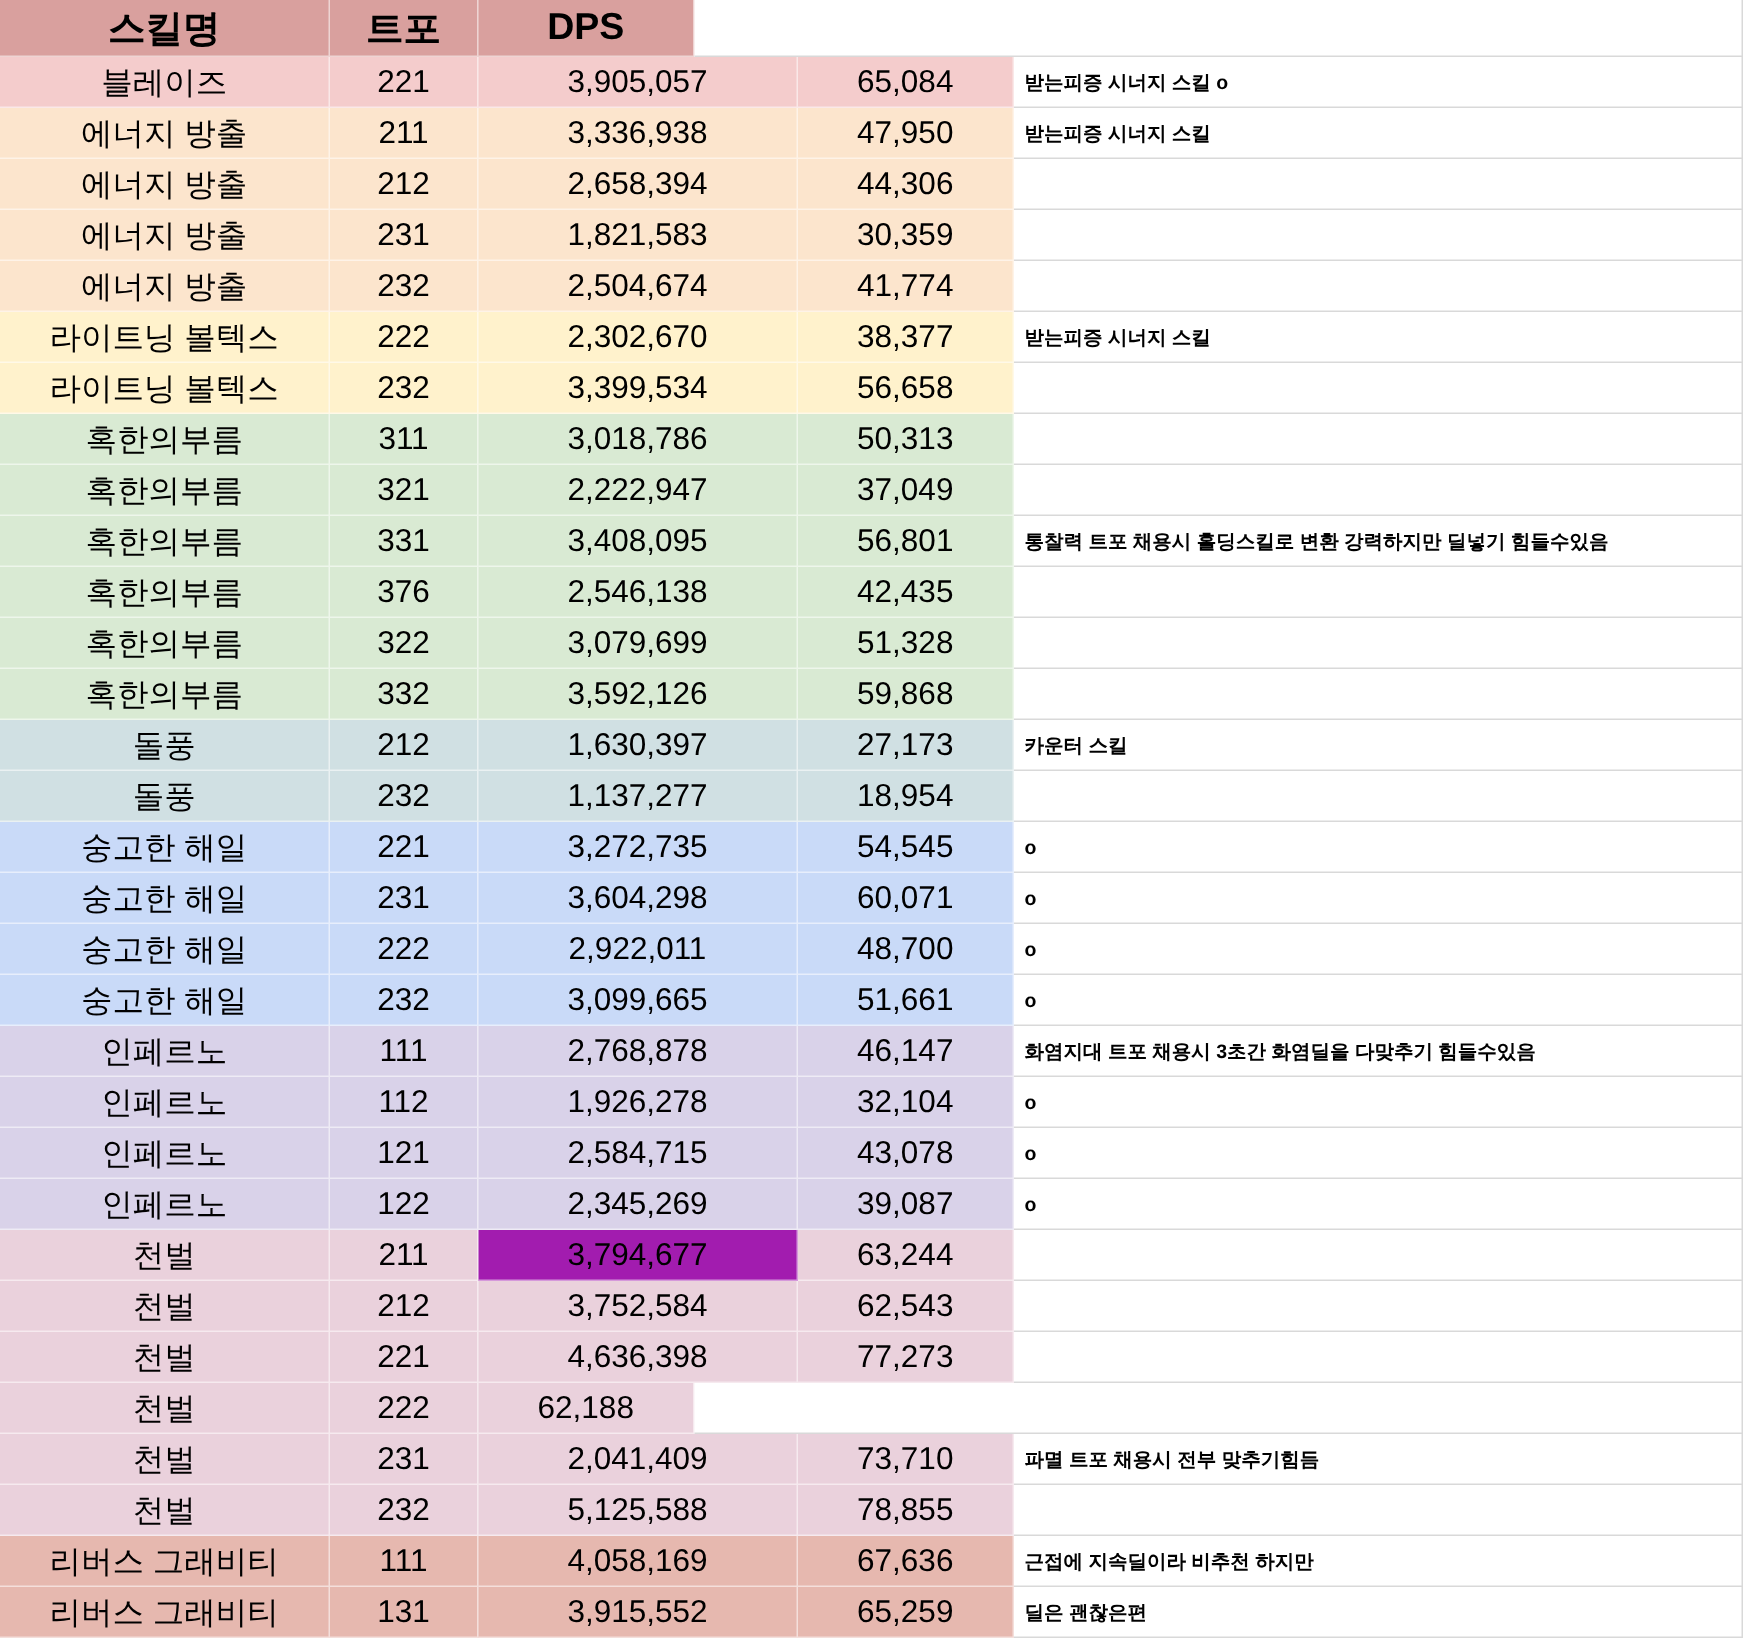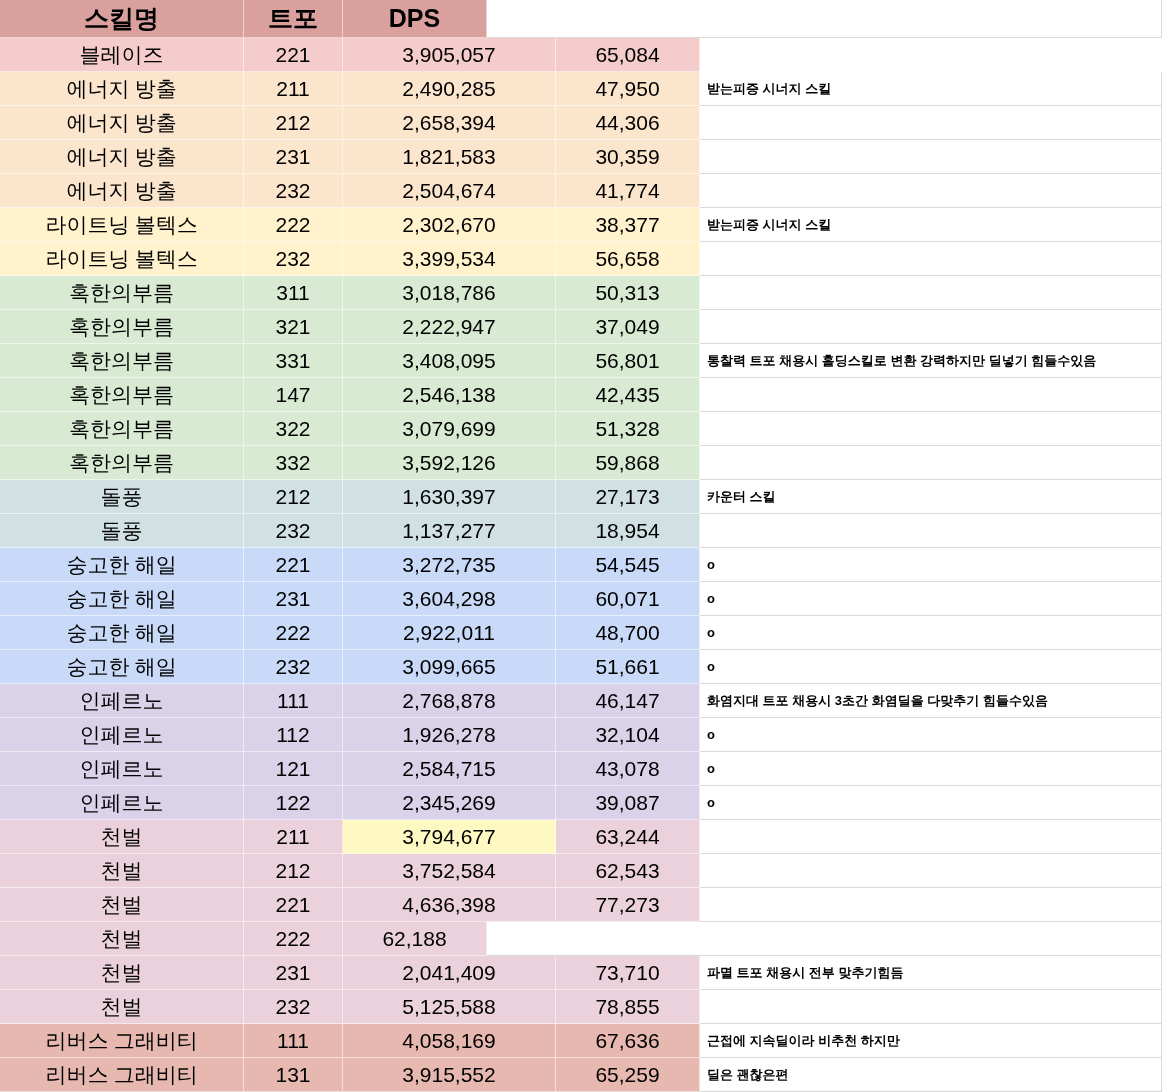--- a/index.html
+++ b/index.html
@@ -11,21 +11,21 @@
   .row{display:flex;flex:0 0 34px;height:34px;box-sizing:border-box;}
   .row.header{flex:0 0 38px;height:38px;}
   .cell{
     box-sizing:border-box;display:flex;align-items:center;justify-content:center;
     font-size:21px;color:#000;
     border-right:1px solid rgba(255,255,255,0.55);
     border-bottom:1px solid rgba(255,255,255,0.55);
     white-space:nowrap;overflow:visible;
   }
   .header .cell{font-size:25px;font-weight:bold;}
-  .col-skill{width:244px;font-family:Liberation Serif, serif;}
+  .col-skill{width:220px;}
   .col-tripod{width:99px;}
   .col-dmg{width:213px;}
   .col-dps{width:144px;}
   .col-note{
     flex:1;justify-content:flex-start;background:#ffffff;
     border-right:1px solid #d9d9d9;border-bottom:1px solid #d9d9d9;
     font-size:13px;font-weight:600;padding-left:7px;
   }
 </style>
 </head>
@@ -36,25 +36,26 @@
     <div class="cell col-skill" style="background: rgb(217, 160, 158);">스킬명</div>
     <div class="cell col-tripod" style="background: rgb(217, 160, 158);">트포</div>
     <div class="cell col-dps" style="background: rgb(217, 160, 158);">DPS</div>
     <div class="cell col-note"></div>
   </div>
 <div class="row">
       <div class="cell col-skill" style="background: rgb(244, 204, 204);">블레이즈</div>
       <div class="cell col-tripod" style="background: rgb(244, 204, 204);">221</div>
       <div class="cell col-dmg" style="background: rgb(244, 204, 204);">3,905,057</div>
       <div class="cell col-dps" style="background: rgb(244, 204, 204);">65,084</div>
+      <div class="cell col-note">받는피증 시너지 스킬 o</div>
     </div>
     <div class="row">
       <div class="cell col-skill" style="background: rgb(252, 229, 205);">에너지 방출</div>
       <div class="cell col-tripod" style="background: rgb(252, 229, 205);">211</div>
-      <div class="cell col-dmg" style="background: rgb(252, 229, 205);">2,490,285</div>
+      <div class="cell col-dmg" style="background: rgb(252, 229, 205);">3,336,938</div>
       <div class="cell col-dps" style="background: rgb(252, 229, 205);">47,950</div>
       <div class="cell col-note">받는피증 시너지 스킬</div>
     </div>
     <div class="row">
       <div class="cell col-skill" style="background: rgb(252, 229, 205);">에너지 방출</div>
       <div class="cell col-tripod" style="background: rgb(252, 229, 205);">212</div>
       <div class="cell col-dmg" style="background: rgb(252, 229, 205);">2,658,394</div>
       <div class="cell col-dps" style="background: rgb(252, 229, 205);">44,306</div>
       <div class="cell col-note"></div>
     </div>
@@ -102,21 +103,21 @@
     </div>
     <div class="row">
       <div class="cell col-skill" style="background: rgb(217, 234, 211);">혹한의부름</div>
       <div class="cell col-tripod" style="background: rgb(217, 234, 211);">331</div>
       <div class="cell col-dmg" style="background: rgb(217, 234, 211);">3,408,095</div>
       <div class="cell col-dps" style="background: rgb(217, 234, 211);">56,801</div>
       <div class="cell col-note">통찰력 트포 채용시 홀딩스킬로 변환 강력하지만 딜넣기 힘들수있음</div>
     </div>
     <div class="row">
       <div class="cell col-skill" style="background: rgb(217, 234, 211);">혹한의부름</div>
-      <div class="cell col-tripod" style="background: rgb(217, 234, 211);">147</div>
+      <div class="cell col-tripod" style="background: rgb(217, 234, 211);">376</div>
       <div class="cell col-dmg" style="background: rgb(217, 234, 211);">2,546,138</div>
       <div class="cell col-dps" style="background: rgb(217, 234, 211);">42,435</div>
       <div class="cell col-note"></div>
     </div>
     <div class="row">
       <div class="cell col-skill" style="background: rgb(217, 234, 211);">혹한의부름</div>
       <div class="cell col-tripod" style="background: rgb(217, 234, 211);">322</div>
       <div class="cell col-dmg" style="background: rgb(217, 234, 211);">3,079,699</div>
       <div class="cell col-dps" style="background: rgb(217, 234, 211);">51,328</div>
       <div class="cell col-note"></div>
@@ -194,21 +195,21 @@
     <div class="row">
       <div class="cell col-skill" style="background: rgb(217, 210, 233);">인페르노</div>
       <div class="cell col-tripod" style="background: rgb(217, 210, 233);">122</div>
       <div class="cell col-dmg" style="background: rgb(217, 210, 233);">2,345,269</div>
       <div class="cell col-dps" style="background: rgb(217, 210, 233);">39,087</div>
       <div class="cell col-note">o</div>
     </div>
     <div class="row">
       <div class="cell col-skill" style="background: rgb(234, 209, 220);">천벌</div>
       <div class="cell col-tripod" style="background: rgb(234, 209, 220);">211</div>
-      <div class="cell col-dmg" style="background: #fef9c3; text-align: right;">3,794,677</div>
+      <div class="cell col-dmg" style="background: #a21caf; text-align: right;">3,794,677</div>
       <div class="cell col-dps" style="background: rgb(234, 209, 220);">63,244</div>
       <div class="cell col-note"></div>
     </div>
     <div class="row">
       <div class="cell col-skill" style="background: rgb(234, 209, 220);">천벌</div>
       <div class="cell col-tripod" style="background: rgb(234, 209, 220);">212</div>
       <div class="cell col-dmg" style="background: rgb(234, 209, 220);">3,752,584</div>
       <div class="cell col-dps" style="background: rgb(234, 209, 220);">62,543</div>
       <div class="cell col-note"></div>
     </div>

